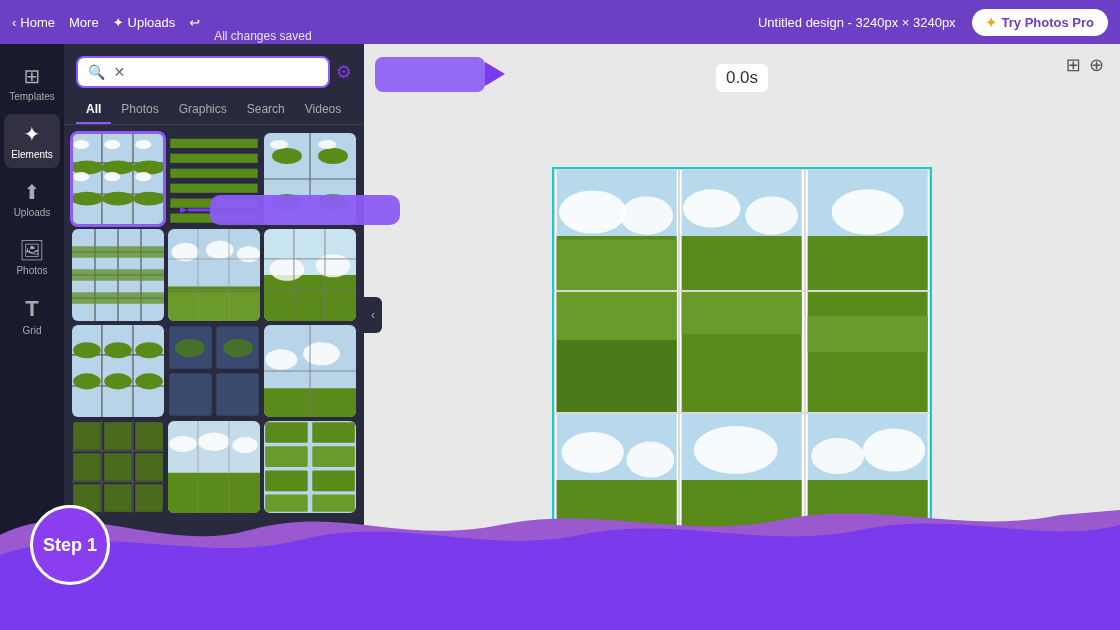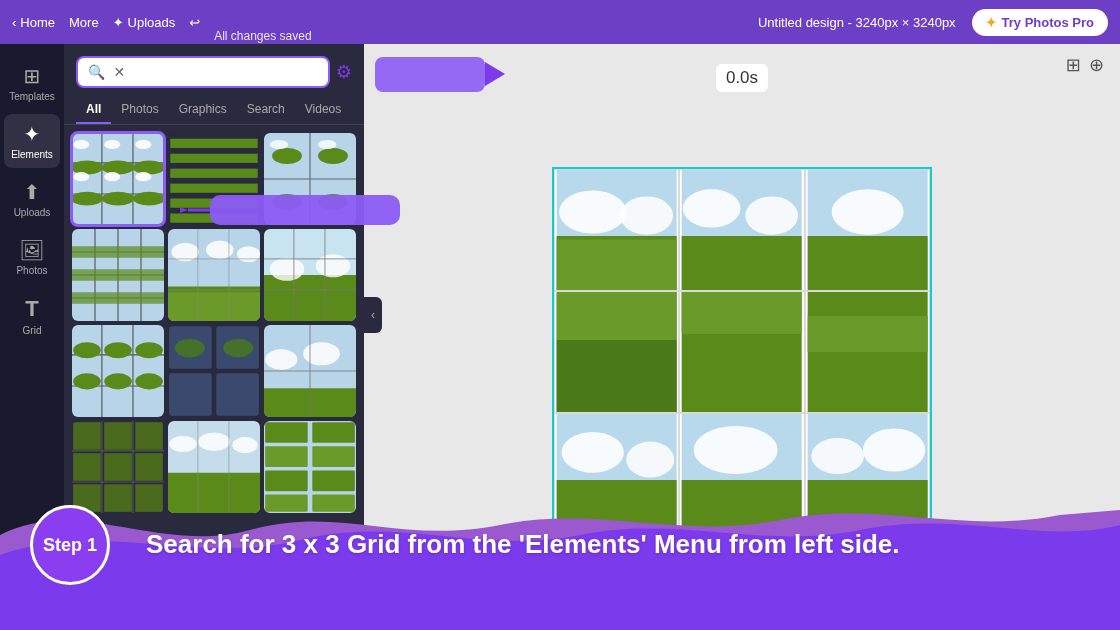--- a/index.html
+++ b/index.html
@@ -324,21 +324,21 @@
     }
     .step-content {
       position: absolute;
       bottom: 0;
       left: 0;
       right: 0;
       height: 160px;
       display: flex;
       align-items: center;
       padding: 0 30px 10px 30px;
-      gap: 36px;
+      gap: 20px;
     }
     .step-circle {
       width: 80px;
       height: 80px;
       border-radius: 50%;
       background: #8b3df0;
       border: 3px solid #fff;
       display: flex;
       align-items: center;
       justify-content: center;
@@ -699,21 +699,20 @@
 
 <div class="bottom-section">
   <svg class="wave-bg" viewBox="0 0 1120 175" preserveAspectRatio="none" xmlns="http://www.w3.org/2000/svg">
     <path d="M0,80 C80,40 160,100 250,75 C340,50 400,90 500,70 C600,50 680,85 780,65 C880,45 960,80 1060,60 L1120,55 L1120,175 L0,175 Z" fill="#9b59d0"></path>
     <path d="M0,100 C100,65 200,110 300,85 C400,60 480,100 580,80 C680,60 760,95 860,75 C960,55 1040,90 1120,70 L1120,175 L0,175 Z" fill="#7c3aed"></path>
   </svg>
   <div class="step-content">
     <div class="step-circle">
       <span>Step 1</span>
     </div>
-    <div class="step-text">Search for 3 x 3 Grid from the 'Elements' Menu from left side.</div>
   </div>
 </div>
 
 <div style="position:absolute; top:52px; left:375px; z-index:90;">
   <svg width="130" height="50" viewBox="0 0 130 50">
     <defs>
       <marker id="arrowhead1" markerWidth="8" markerHeight="6" refX="8" refY="3" orient="auto">
         <polygon points="0 0, 8 3, 0 6" fill="#7c3aed"></polygon>
       </marker>
     </defs>

